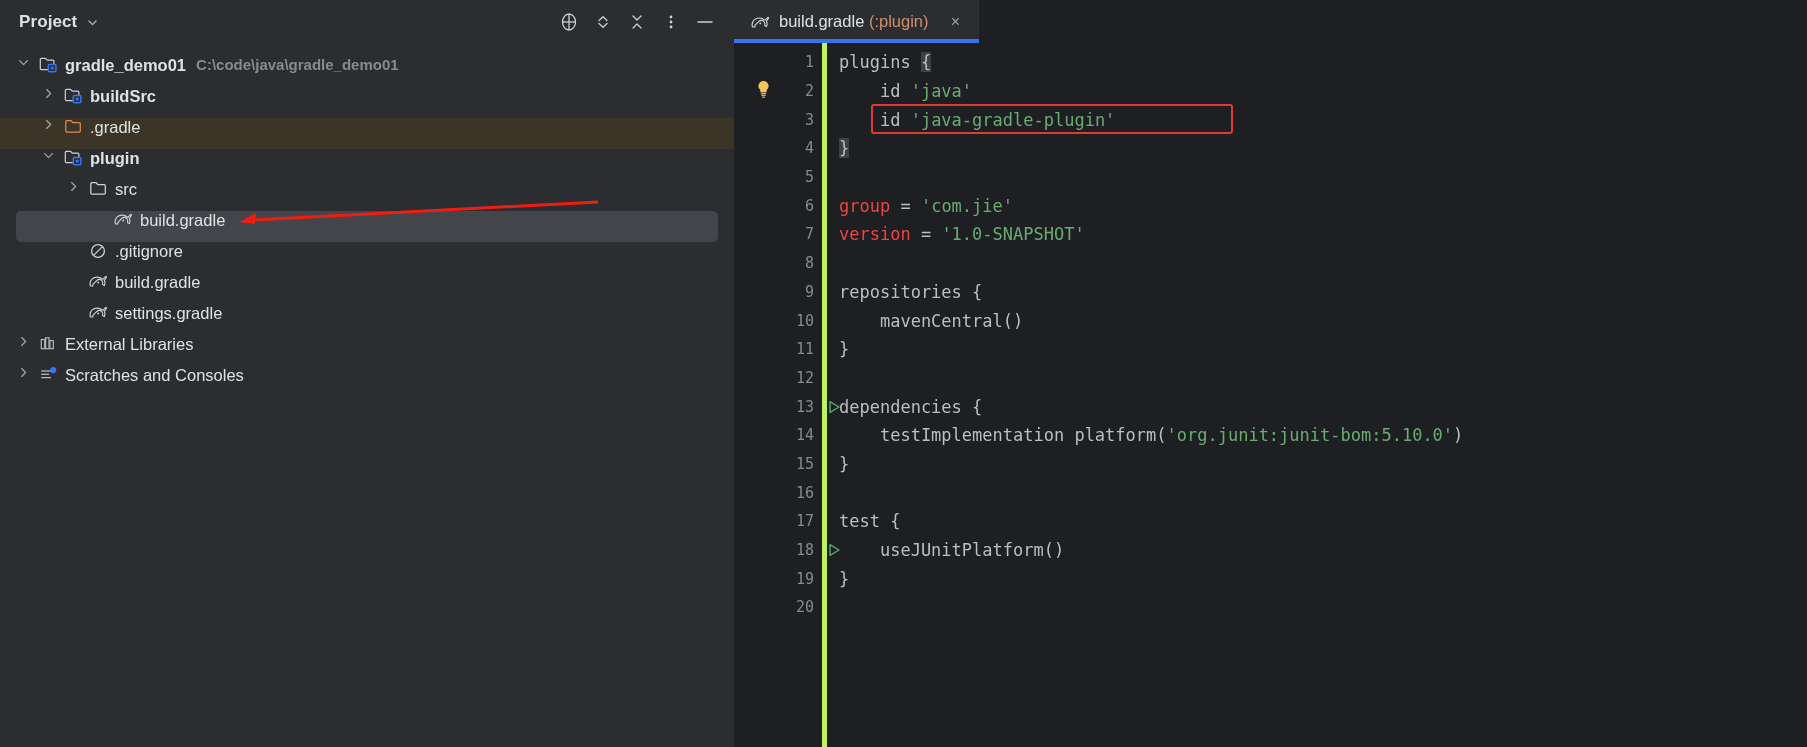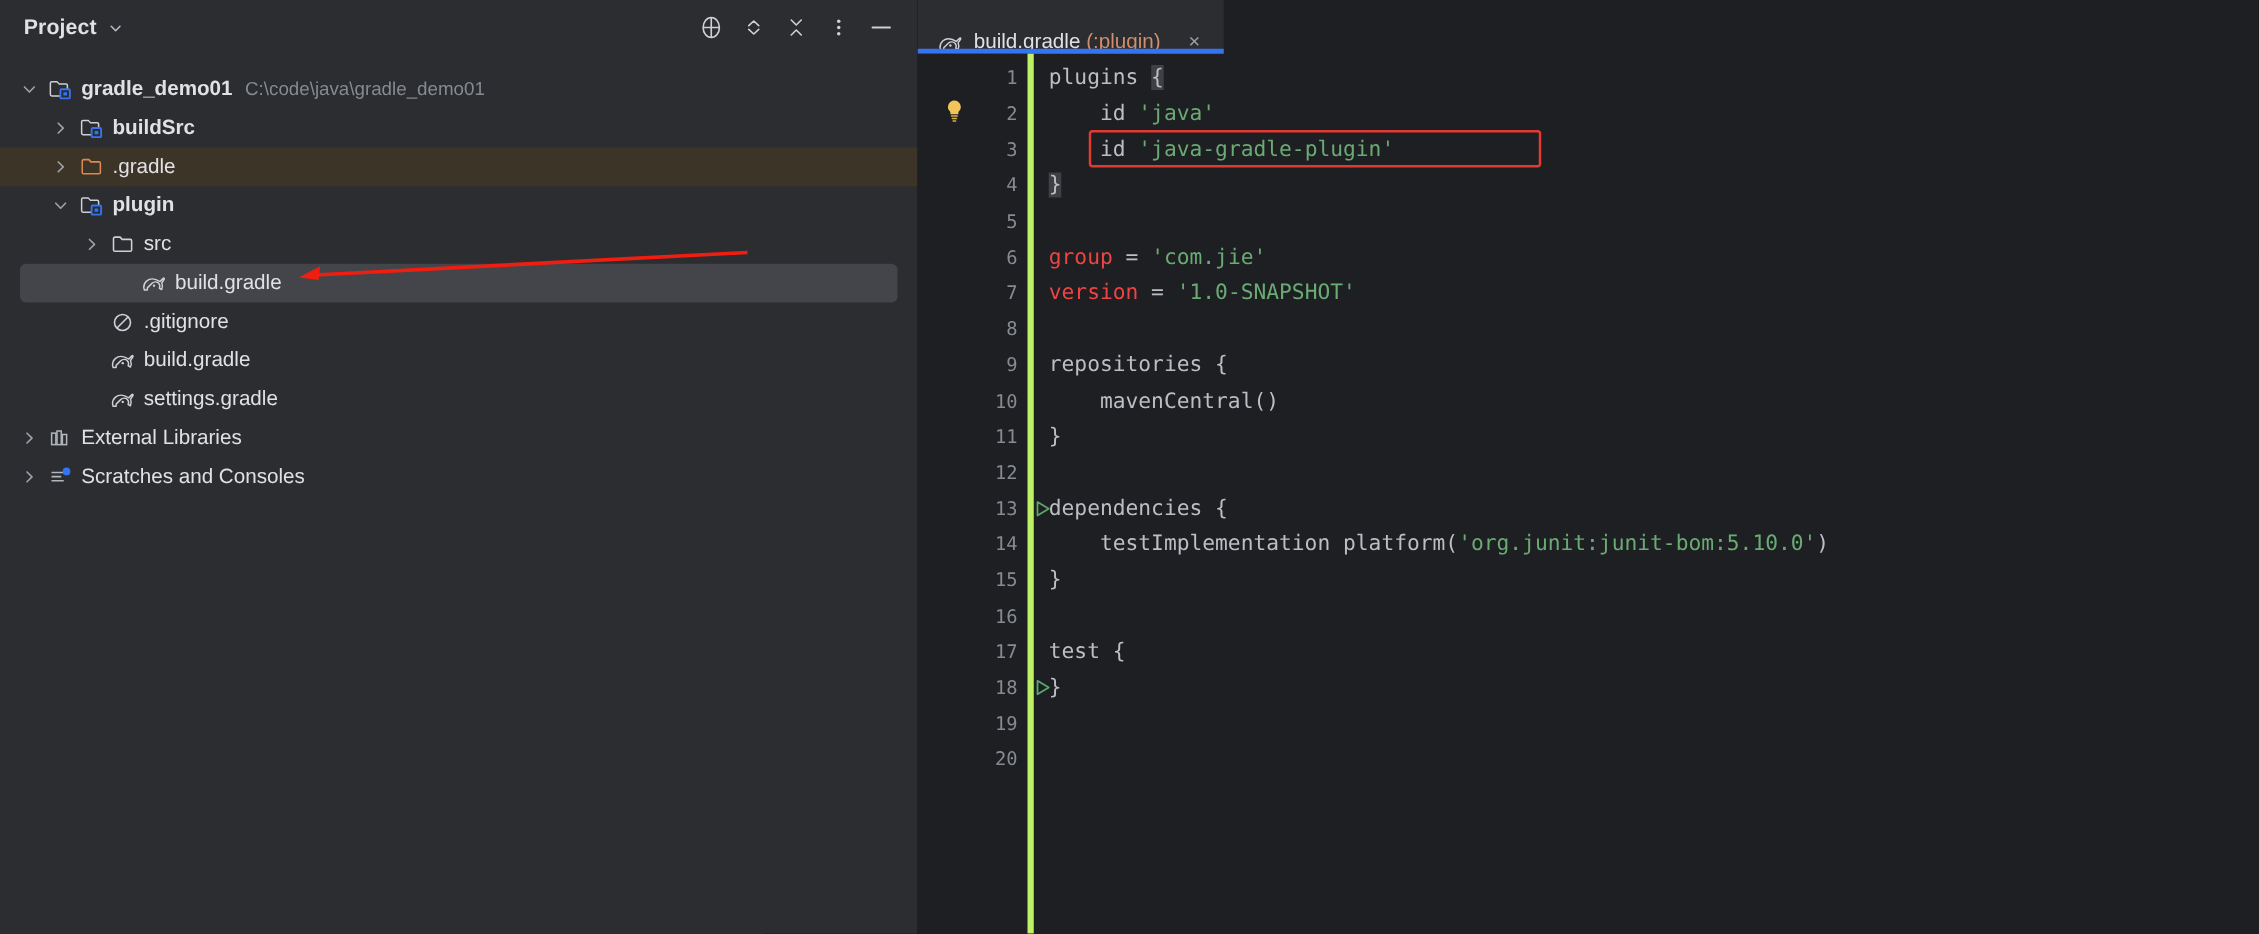--- a/index.html
+++ b/index.html
@@ -33,50 +33,50 @@
   .panel-header-spacer { flex: 1 1 auto; }
   .hdr-btn {
     width: 30px; height: 30px; display: flex; align-items: center;
     justify-content: center; color: #ced0d6; margin-left: 4px;
     cursor: default; border-radius: 4px;
   }
 
   
   .tree { padding-top: 12px; position: relative; }
   .tree-row {
-    height: 31px; display: flex; align-items: center;
+    height: 31px; display: flex; align-items: flex-start;
     padding-right: 10px; position: relative;
     white-space: nowrap;
   }
   .tree-row.sel-file { background: #43454a; border-radius: 5px; margin: 0 16px; }
   .tree-row.sel-dir  { background: #3c3427; }
   .arrow {
     width: 26px; flex: 0 0 26px; display: flex; align-items: center;
     justify-content: center; color: #9da0a8; font-size: 13px; line-height: 1;
   }
   .arrow.empty { color: transparent; }
   .tree-icon {
     width: 24px; flex: 0 0 24px; display: flex; align-items: center;
     justify-content: center; margin-right: 5px;
   }
   .tree-label { font-size: 16.5px; color: #dfe1e5; }
   .tree-label.bold { font-weight: bold; }
-  .tree-path { font-size: 15px; color: #868a91; margin-left: 10px; }
+  .tree-path { font-size: 15px; color: #868a91; margin-left: 10px; font-weight: bold; }
 
   
   .annot-arrow { position: absolute; left: 236px; top: 196px; pointer-events: none; }
 
   
   .editor-area {
     flex: 1 1 auto; height: 747px; background: #1e1f22;
     position: relative; overflow: hidden;
   }
   .tab-strip { height: 43px; display: flex; align-items: stretch; background: #1e1f22; }
   .tab {
-    display: flex; align-items: flex-end; padding: 0 14px 0 16px;
+    display: flex; align-items: center; padding: 0 14px 0 16px;
     background: #2b2d30; position: relative; min-width: 120px;
   }
   .tab-underline {
     position: absolute; left: 0; right: 0; bottom: 0; height: 4px; background: #3574f0;
   }
   .tab-icon { margin-right: 9px; display: flex; align-items: center; }
   .tab-title { font-size: 16.5px; color: #dfe1e5; }
   .tab-module { color: #cf8e6d; }
   .tab-close {
     margin-left: 18px; color: #9da0a8; font-size: 16px;
@@ -416,17 +416,18 @@
           <div class="code-line"></div>
           <div class="code-line"><span class="tok-kw">repositories {</span></div>
           <div class="code-line"><span class="tok-kw">    mavenCentral()</span></div>
           <div class="code-line"><span class="tok-kw">}</span></div>
           <div class="code-line"></div>
           <div class="code-line"><span class="tok-kw">dependencies {</span></div>
           <div class="code-line"><span class="tok-kw">    testImplementation platform(</span><span class="tok-str">'org.junit:junit-bom:5.10.0'</span><span class="tok-kw">)</span></div>
           <div class="code-line"><span class="tok-kw">}</span></div>
           <div class="code-line"></div>
           <div class="code-line"><span class="tok-kw">test {</span></div>
+          <div class="code-line"><span class="tok-kw">    useJUnitPlatform()</span></div>
           <div class="code-line"><span class="tok-kw">}</span></div>
         </div>
     </div>
   </div>
 </div>
 
 </body></html>

